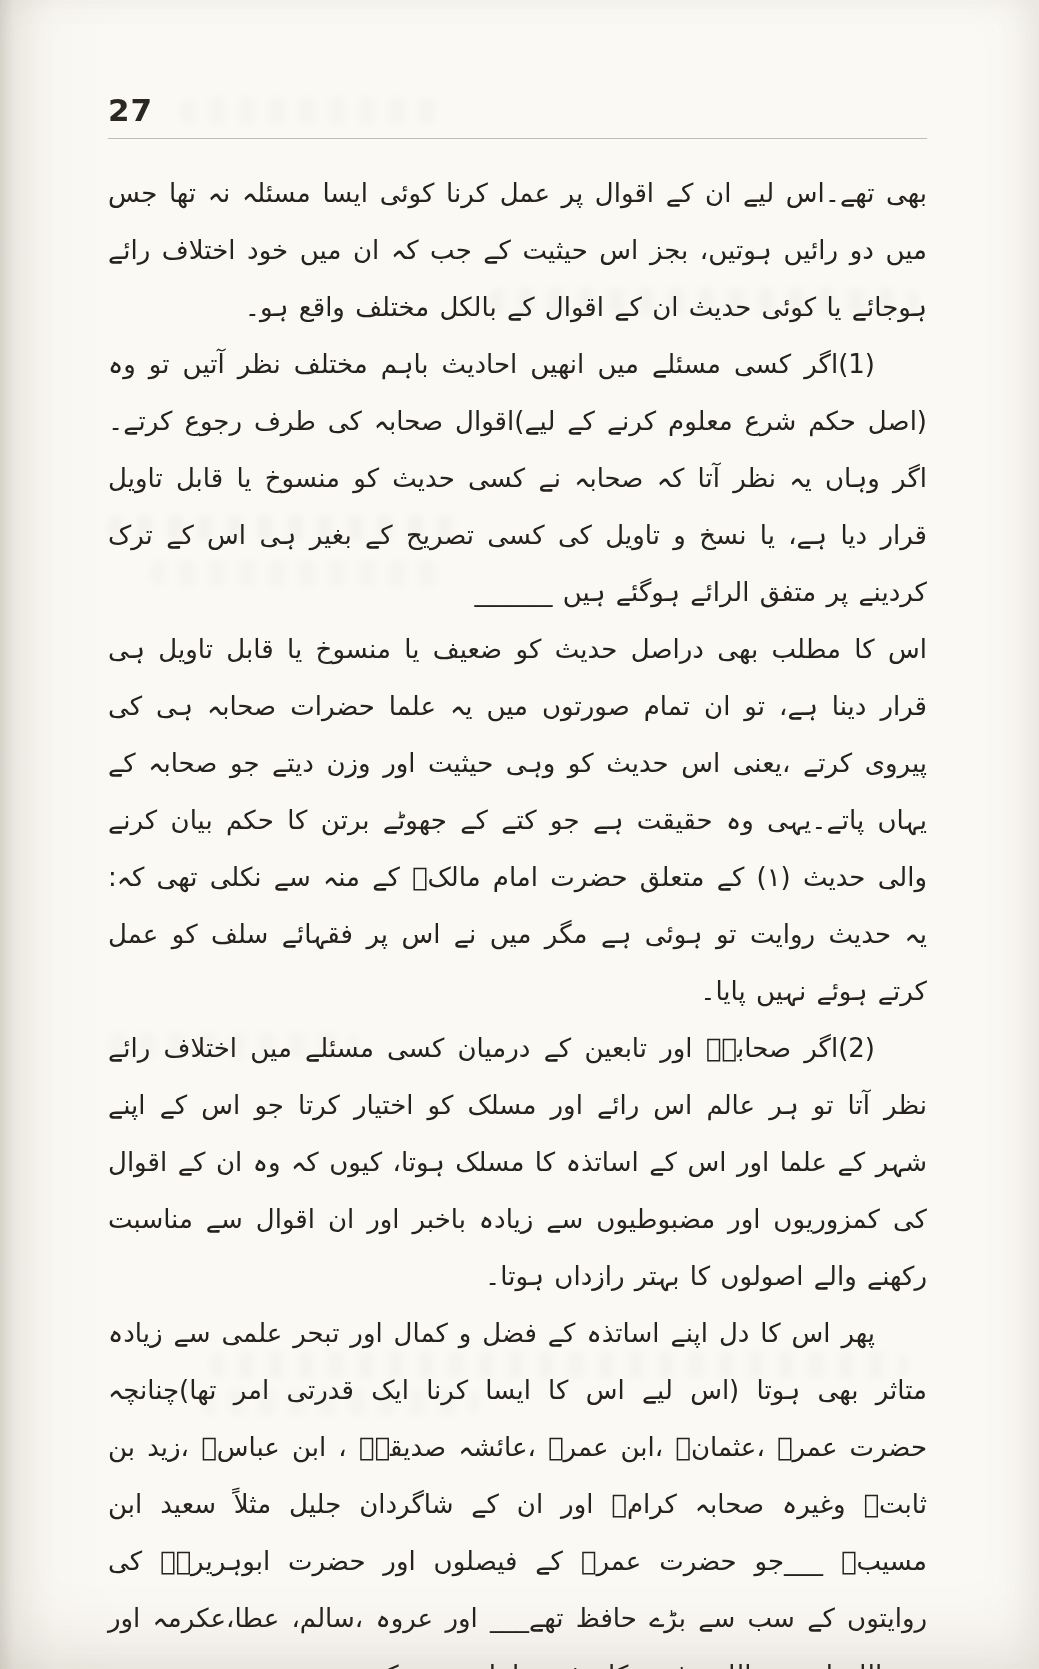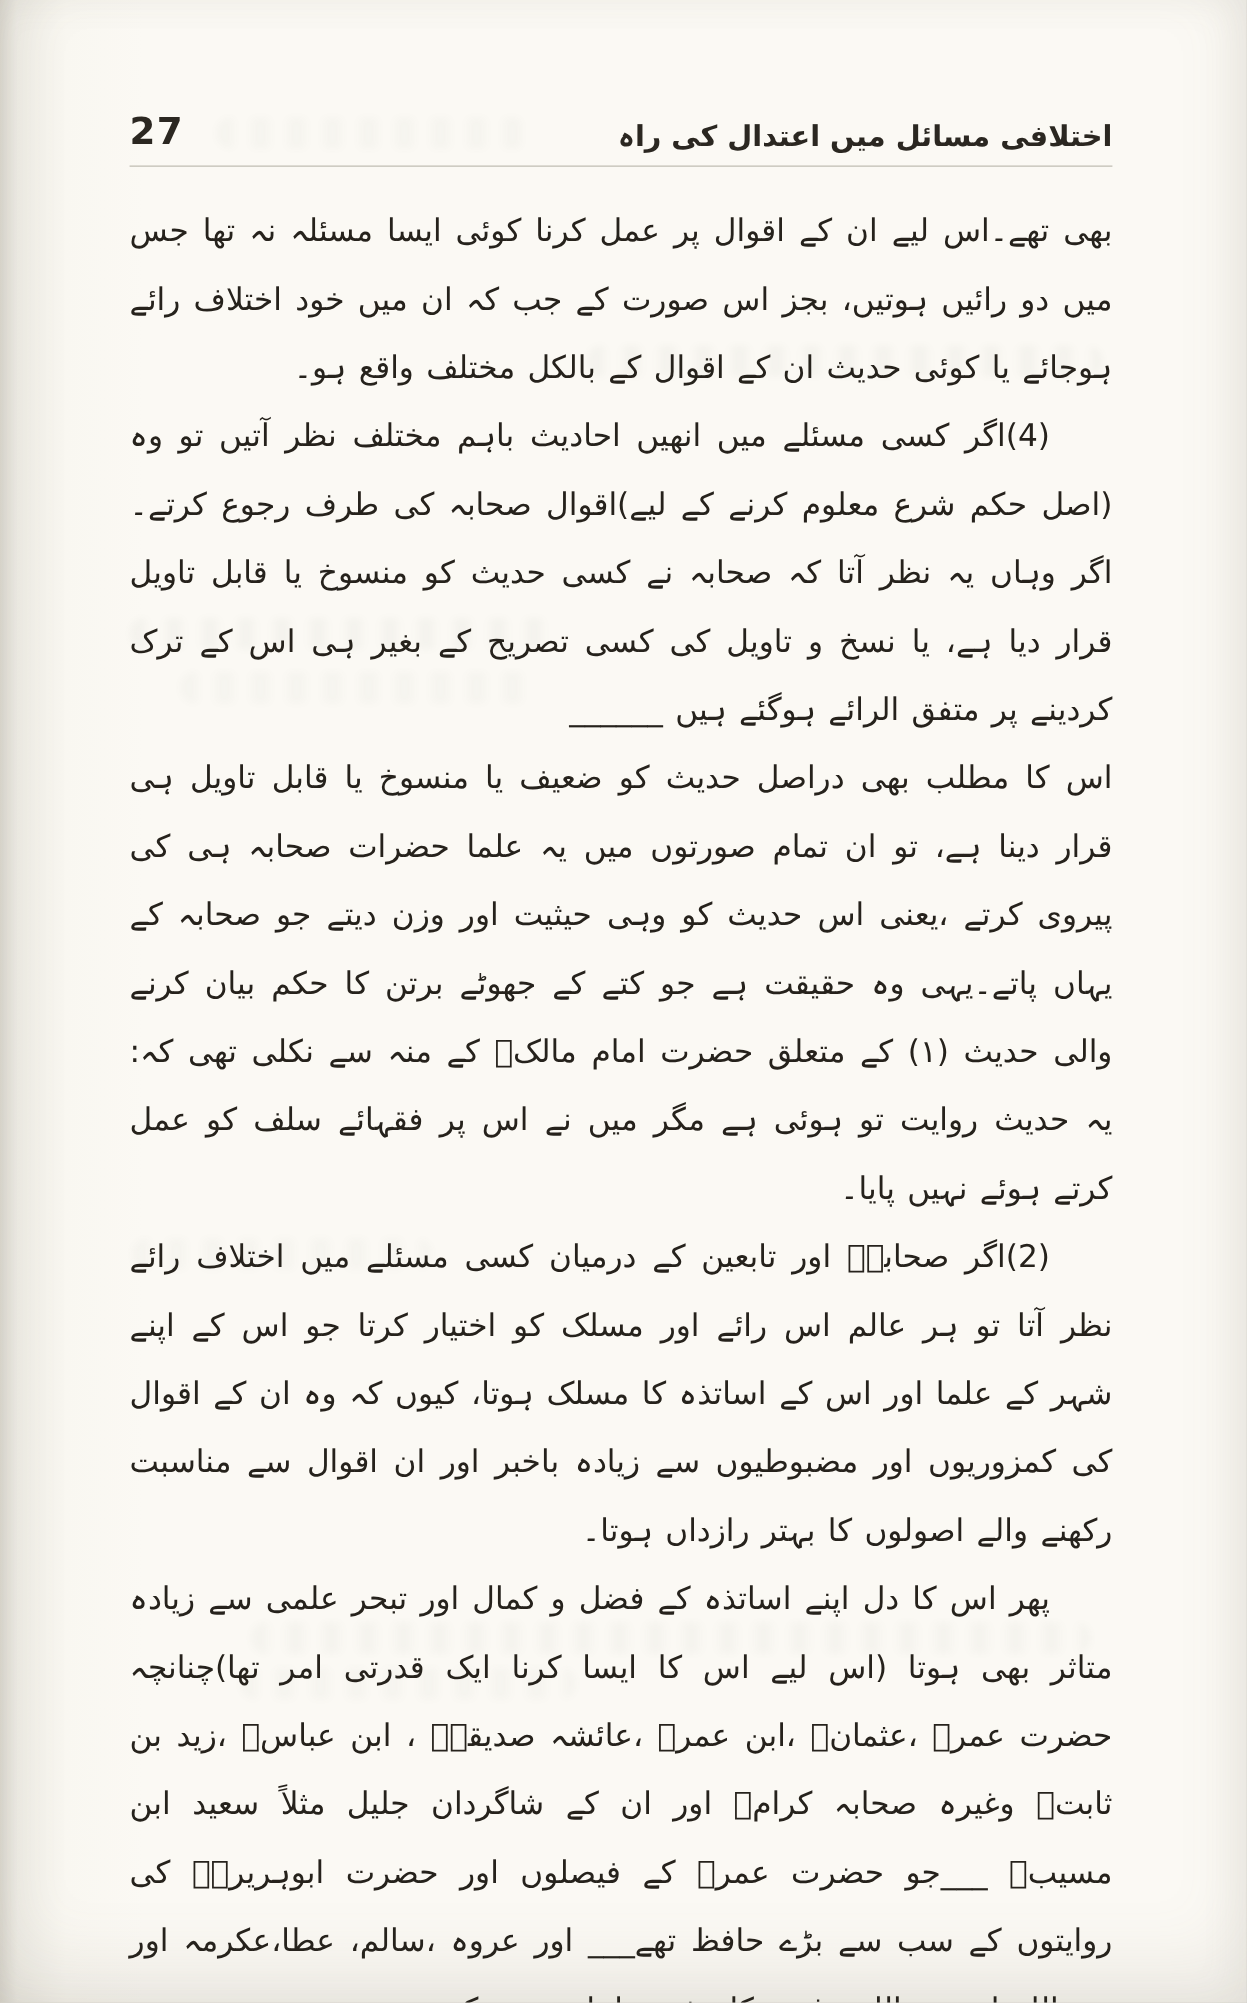--- a/index.html
+++ b/index.html
@@ -82,25 +82,24 @@
   <div class="ghost g3"></div>
   <div class="ghost g4"></div>
   <div class="ghost g5"></div>
   <div class="ghost g6"></div>
   <div class="ghost g7"></div>
 
   <div class="content">
 
     <header class="page-header">
       <span class="page-number">27</span>
-      <span class="header-title">اختلافی مسائل میں اعتدال کی راہ</span>
     </header>
 
     <main class="body-text">
-      <p class="para">بھی تھے۔اس لیے ان کے اقوال پر عمل کرنا کوئی ایسا مسئلہ نہ تھا جس میں دو رائیں ہوتیں، بجز اس صورت کے جب کہ ان میں خود اختلاف رائے ہوجائے یا کوئی حدیث ان کے اقوال کے بالکل مختلف واقع ہو۔</p>
-      <p class="para indent">(4)اگر کسی مسئلے میں انھیں احادیث باہم مختلف نظر آتیں تو وہ (اصل حکم شرع معلوم کرنے کے لیے)اقوال صحابہ کی طرف رجوع کرتے۔اگر وہاں یہ نظر آتا کہ صحابہ نے کسی حدیث کو منسوخ یا قابل تاویل قرار دیا ہے، یا نسخ و تاویل کی کسی تصریح کے بغیر ہی اس کے ترک کردینے پر متفق الرائے ہوگئے ہیں ______</p>
+      <p class="para">بھی تھے۔اس لیے ان کے اقوال پر عمل کرنا کوئی ایسا مسئلہ نہ تھا جس میں دو رائیں ہوتیں، بجز اس حیثیت کے جب کہ ان میں خود اختلاف رائے ہوجائے یا کوئی حدیث ان کے اقوال کے بالکل مختلف واقع ہو۔</p>
+      <p class="para indent">(1)اگر کسی مسئلے میں انھیں احادیث باہم مختلف نظر آتیں تو وہ (اصل حکم شرع معلوم کرنے کے لیے)اقوال صحابہ کی طرف رجوع کرتے۔اگر وہاں یہ نظر آتا کہ صحابہ نے کسی حدیث کو منسوخ یا قابل تاویل قرار دیا ہے، یا نسخ و تاویل کی کسی تصریح کے بغیر ہی اس کے ترک کردینے پر متفق الرائے ہوگئے ہیں ______</p>
       <p class="para">اس کا مطلب بھی دراصل حدیث کو ضعیف یا منسوخ یا قابل تاویل ہی قرار دینا ہے، تو ان تمام صورتوں میں یہ علما حضرات صحابہ ہی کی پیروی کرتے ،یعنی اس حدیث کو وہی حیثیت اور وزن دیتے جو صحابہ کے یہاں پاتے۔یہی وہ حقیقت ہے جو کتے کے جھوٹے برتن کا حکم بیان کرنے والی حدیث (۱) کے متعلق حضرت امام مالکؒ کے منہ سے نکلی تھی کہ: یہ حدیث روایت تو ہوئی ہے مگر میں نے اس پر فقہائے سلف کو عمل کرتے ہوئے نہیں پایا۔</p>
       <p class="para indent">(2)اگر صحابہؓ اور تابعین کے درمیان کسی مسئلے میں اختلاف رائے نظر آتا تو ہر عالم اس رائے اور مسلک کو اختیار کرتا جو اس کے اپنے شہر کے علما اور اس کے اساتذہ کا مسلک ہوتا، کیوں کہ وہ ان کے اقوال کی کمزوریوں اور مضبوطیوں سے زیادہ باخبر اور ان اقوال سے مناسبت رکھنے والے اصولوں کا بہتر رازداں ہوتا۔</p>
       <p class="para indent">پھر اس کا دل اپنے اساتذہ کے فضل و کمال اور تبحر علمی سے زیادہ متاثر بھی ہوتا (اس لیے اس کا ایسا کرنا ایک قدرتی امر تھا)چنانچہ حضرت عمرؓ ،عثمانؓ ،ابن عمرؓ ،عائشہ صدیقہؓ ، ابن عباسؓ ،زید بن ثابتؓ وغیرہ صحابہ کرامؓ اور ان کے شاگردان جلیل مثلاً سعید ابن مسیبؒ ___جو حضرت عمرؓ کے فیصلوں اور حضرت ابوہریرہؓ کی روایتوں کے سب سے بڑے حافظ تھے___ اور عروہ ،سالم، عطا،عکرمہ اور عبیداللہ ابن عبداللہ وغیرہ کا مذہب اہل مدینہ کے</p>
     </main>
 
   </div>
 </div>
 
 </body></html>

